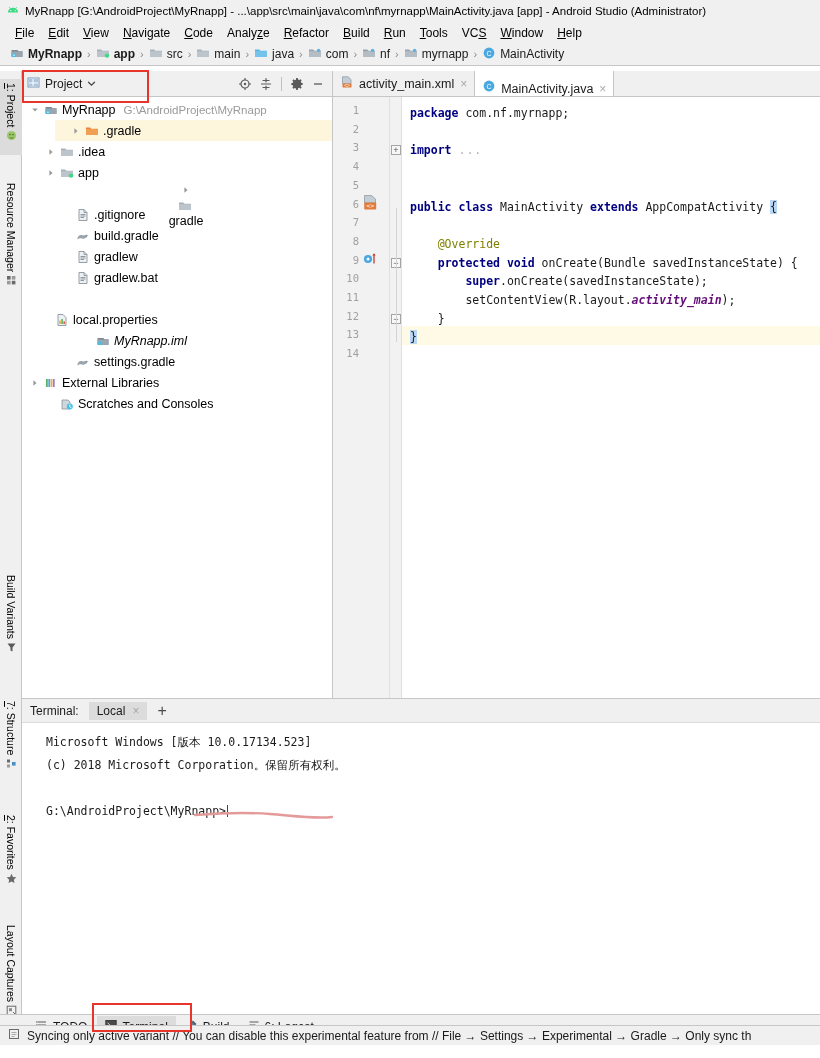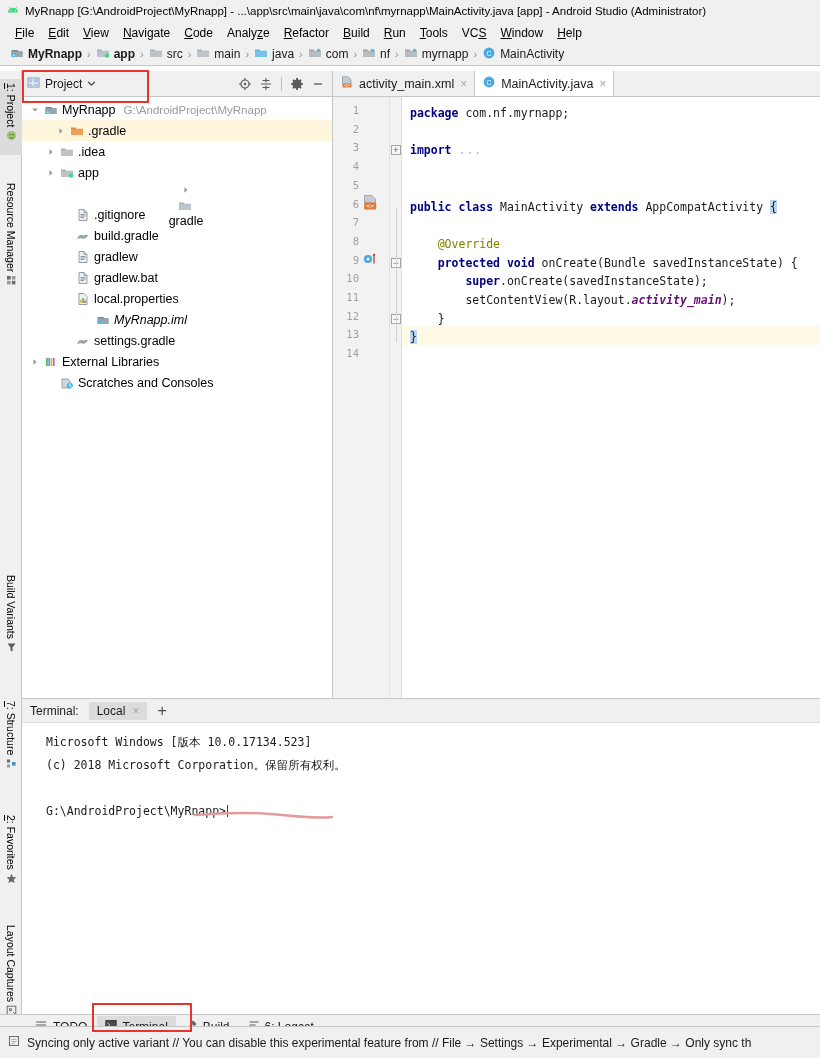--- a/index.html
+++ b/index.html
@@ -87,21 +87,21 @@
   .editor {
     position: absolute; left: 333px; top: 71px; right: 0; height: 627px;
     background: #fff;
   }
   .tabbar { height: 26px; background: #f0f0f0; display: flex; align-items: stretch;
             border-bottom: 1px solid #c6c6c6; }
   .etab {
     display: flex; align-items: center; padding: 0 7px; font-size: 12.5px;
     border-right: 1px solid #c6c6c6; cursor: pointer; background: #f0f0f0;
   }
-  .etab.active { background: #ffffff; }
+  .etab.active { background: #ffffff; align-items: flex-end; }
   .etab .lbl { margin: 0 6px 0 5px; }
   .etab .x { color: #a8a8a8; font-size: 12px; }
 
   .codearea { position: absolute; top: 26px; left: 0; right: 0; bottom: 0; display: flex; background: #fff; }
   .gutter {
     width: 57px; background: #f2f2f2; border-right: 1px solid #e0e0e0;
     position: relative; flex: 0 0 57px;
   }
   .lnum {
     position: absolute; right: 30px; width: 24px; text-align: right;
@@ -156,21 +156,21 @@
   }
   .btab {
     display: flex; align-items: center; gap: 5px; padding: 3px 8px;
     font-size: 12px; cursor: pointer; white-space: nowrap;
   }
   .btab.active { background: #dcdcdc; }
   .btab u { text-decoration: underline; }
 
   
   .statusbar {
-    position: absolute; left: 0; bottom: 0; right: 0; height: 32px;
+    position: absolute; left: 0; bottom: 13px; right: 0; height: 20px;
     background: #f0f0f0; border-top: 1px solid #c6c6c6;
     display: flex; align-items: center; padding-left: 8px;
     font-size: 12px; color: #1a1a1a; white-space: nowrap; overflow: hidden;
   }
   .statusbar .si { margin-right: 7px; }
 
   
   .annot-box { position: absolute; border: 2.5px solid #e8352b; pointer-events: none; }
   .annot-squiggle { position: absolute; pointer-events: none; }
 </style>
@@ -393,21 +393,21 @@
             <svg width="14" height="14" viewBox="0 0 14 14">
               <path d="M1.5 4h6l1 1.2H12.5v5.6h-11z" fill="#7e8a94"></path>
               <path d="M1.5 5.6h11v5.2h-11z" fill="#9aa6b0"></path>
               <circle cx="4" cy="9.2" r="2" fill="#46c1e8"></circle>
               <path d="M3 9.2h2" stroke="#fff" stroke-width="0.8"></path>
             </svg>
           </span>
           <span class="nlbl">MyRnapp</span>
           <span class="nsub">G:\AndroidProject\MyRnapp</span>
         </div>
-        <div class="node hl" style="padding-left: 32px;">
+        <div class="node hl" style="padding-left: 14px; margin-left: 33px;">
           <span class="arrow">
             <svg width="8" height="8" viewBox="0 0 8 8">
               <path d="M2.4 1.2L5.6 4L2.4 6.8z" fill="#9a9a9a"></path>
             </svg>
           </span>
           <span class="nic">
             <svg width="14" height="14" viewBox="0 0 14 14">
               <path d="M1 3.5h4.2l1.1 1.2H13v6.3H1z" fill="#e8863c"></path>
               <path d="M1 5.2h12v5.8H1z" fill="#f0a055"></path>
             </svg>
@@ -493,21 +493,21 @@
           <span class="arrow"></span>
           <span class="nic">
             <svg width="14" height="14" viewBox="0 0 14 14">
               <path d="M3 1.5h5l3 3v8H3z" fill="#eef1f4" stroke="#8a949c" stroke-width="0.9"></path>
               <path d="M8 1.5v3h3" fill="none" stroke="#8a949c" stroke-width="0.9"></path>
               <path d="M4.5 6.5h5M4.5 8h5M4.5 9.5h3.5" stroke="#7a848c" stroke-width="0.8"></path>
             </svg>
           </span>
           <span class="nlbl">gradlew.bat</span>
         </div>
-        <div class="node" style="padding-left: 38px;">
+        <div class="node" style="padding-left: 17px; margin-top: 21px;">
           <span class="arrow"></span>
           <span class="nic">
             <svg width="14" height="14" viewBox="0 0 14 14">
               <path d="M3 1.5h5l3 3v8H3z" fill="#eef1f4" stroke="#8a949c" stroke-width="0.9"></path>
               <rect x="4.2" y="7.6" width="1.6" height="3.4" fill="#e8b13c"></rect>
               <rect x="6.3" y="6" width="1.6" height="5" fill="#5bb36a"></rect>
               <rect x="8.4" y="8.4" width="1.6" height="2.6" fill="#e05c4a"></rect>
             </svg>
           </span>
           <span class="nlbl">local.properties</span>

